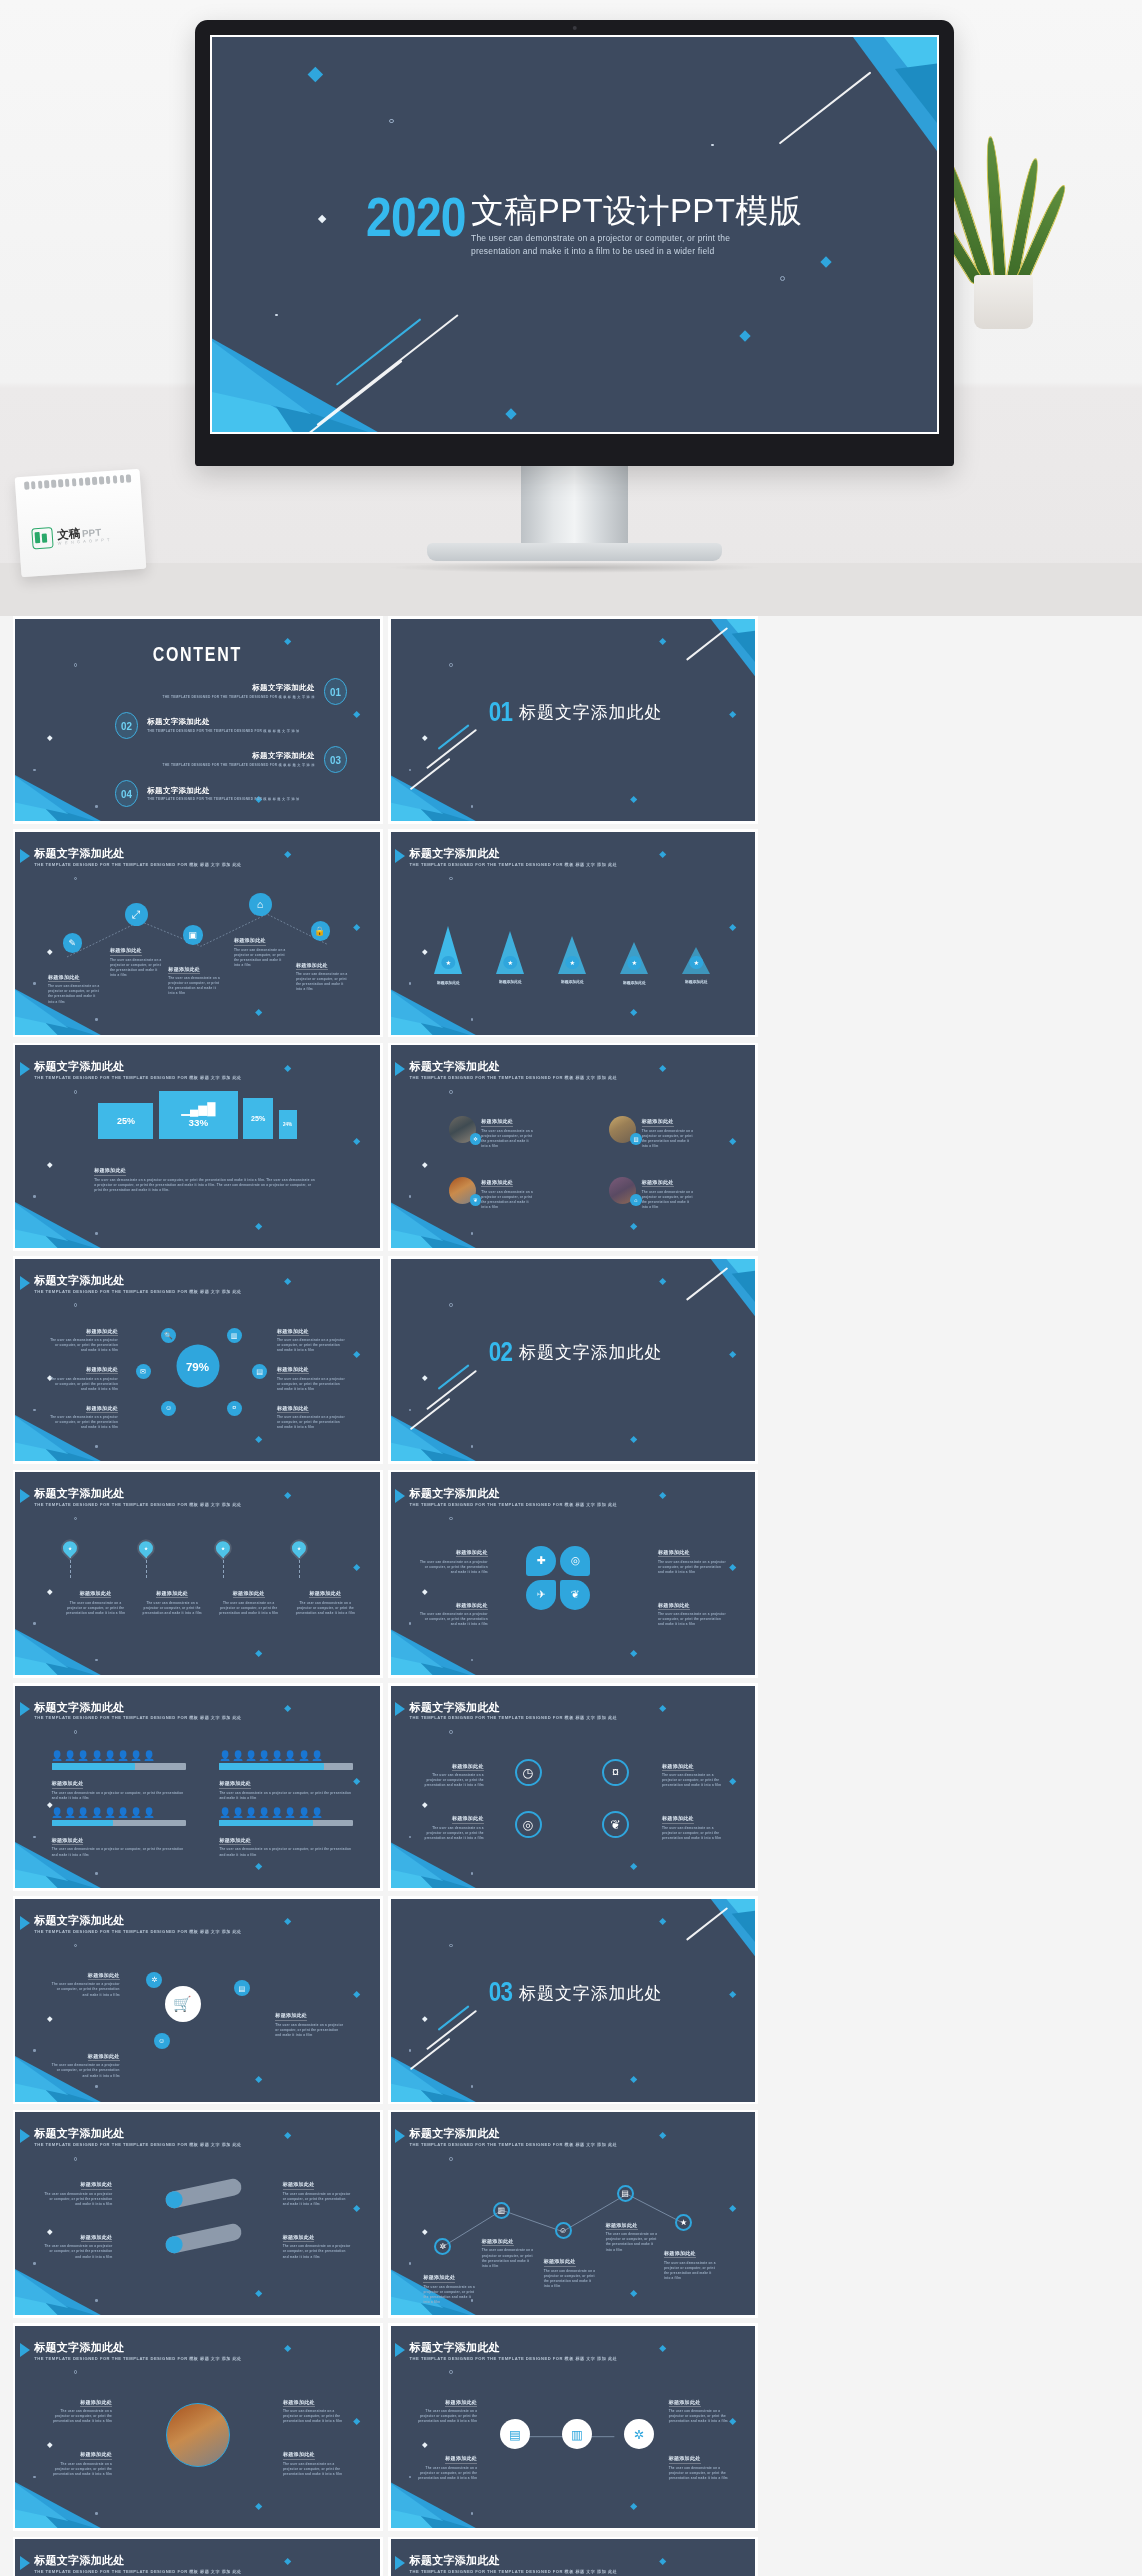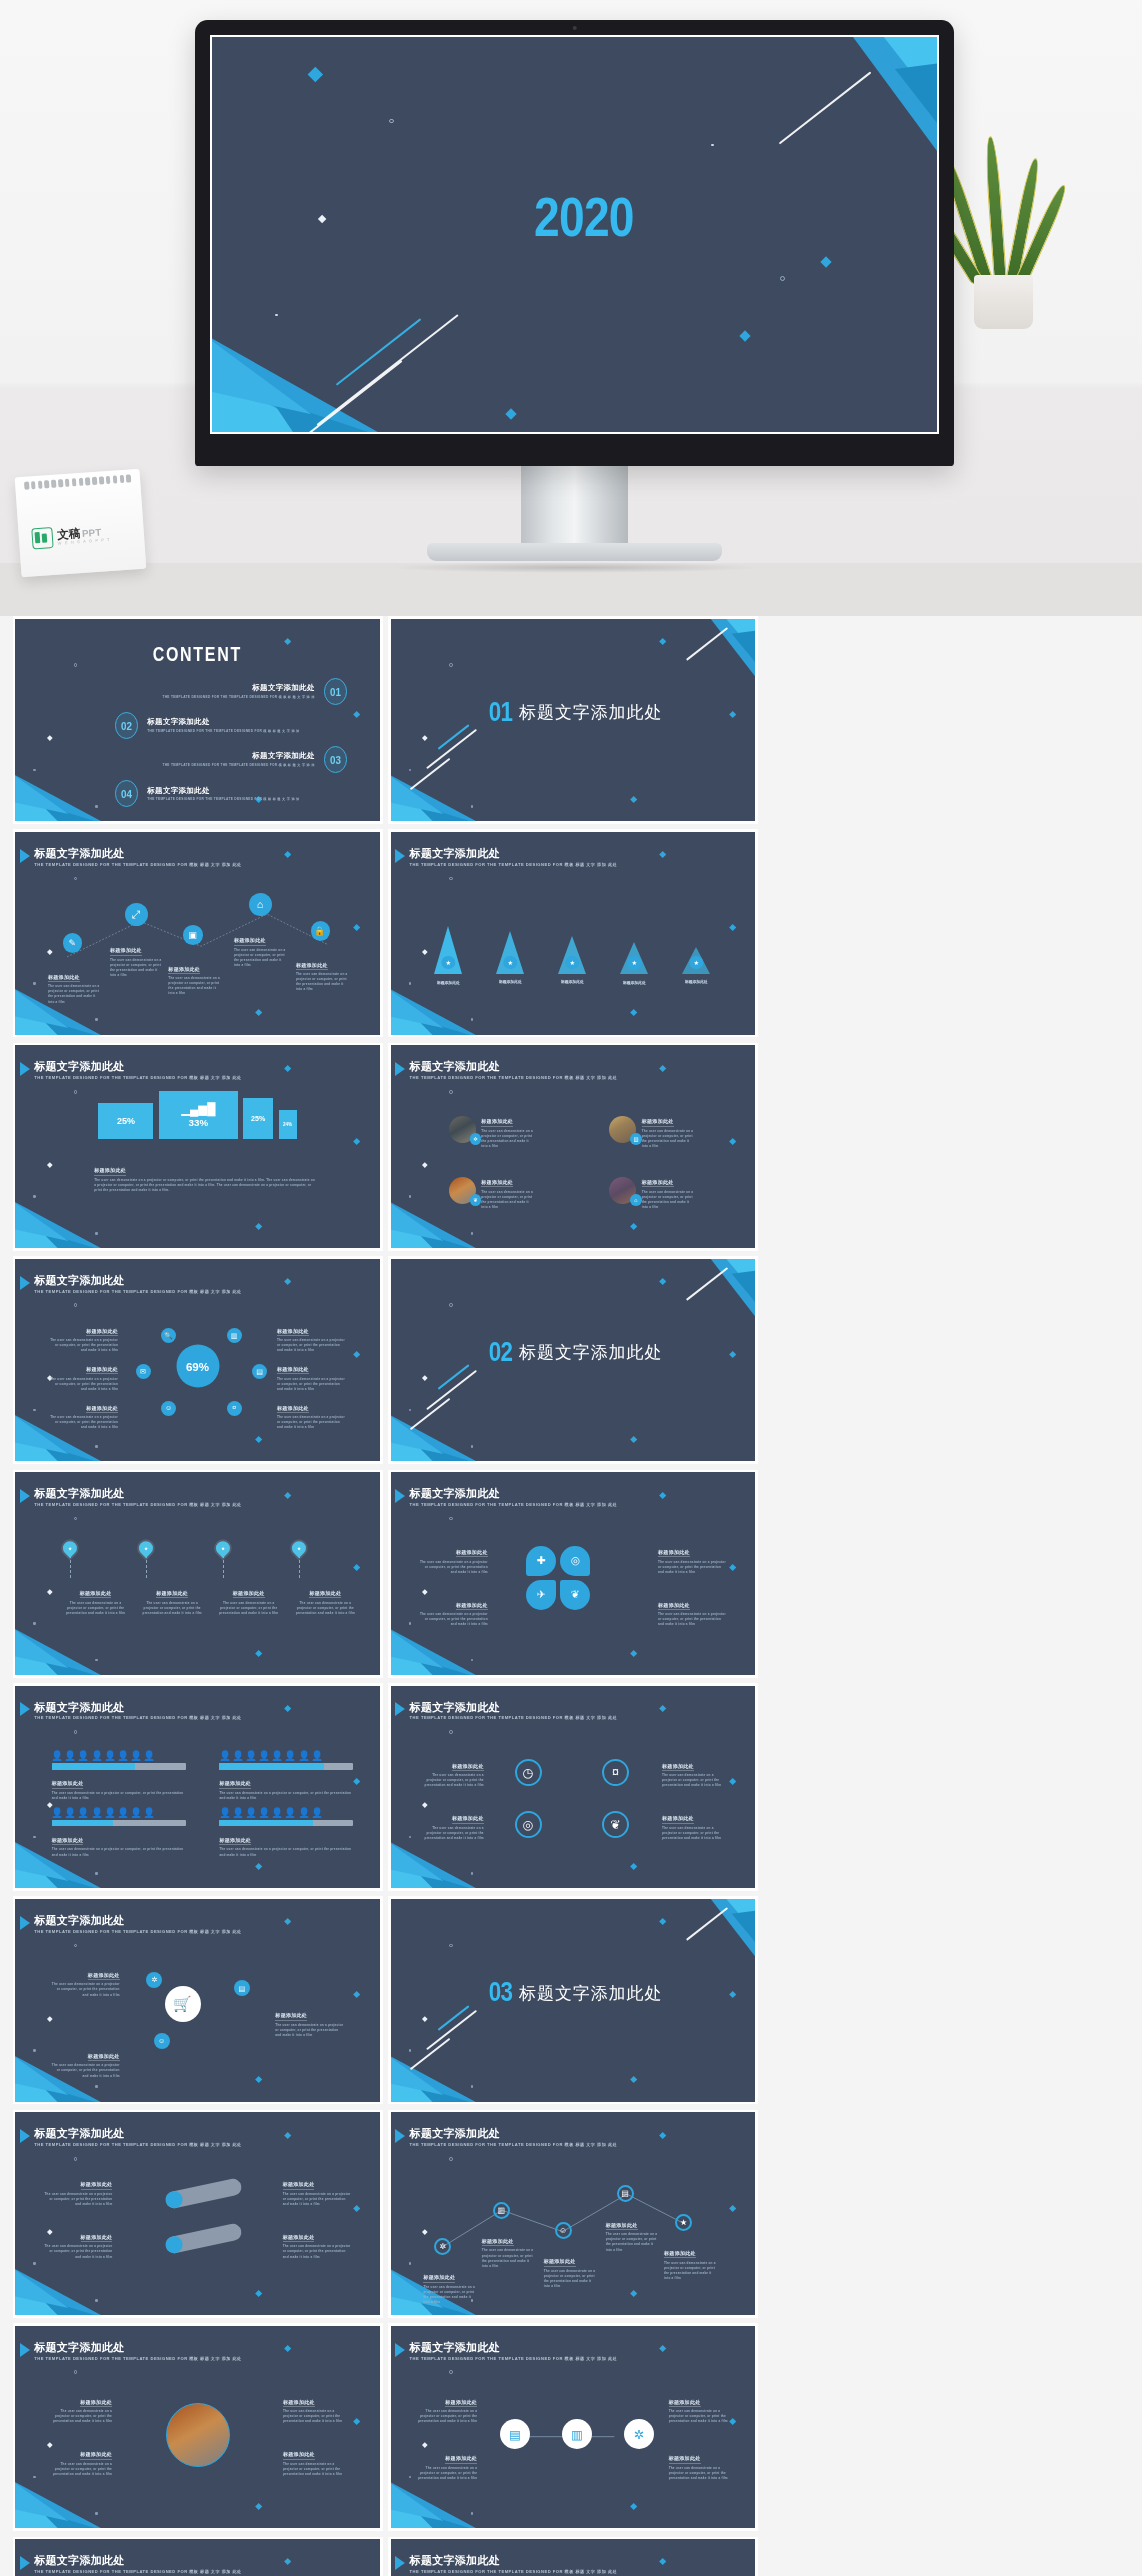--- a/index.html
+++ b/index.html
@@ -305,20 +305,24 @@
         <div class="dots">
           <span style="left:177px;top:82px;width:4.5px;height:4.5px;background:transparent;border:0.9px solid #9fb3cc;"></span>
           <span style="right:152px;top:239px;width:5.4px;height:5.4px;background:transparent;border:0.9px solid #9fb3cc;"></span>
           <span style="left:63px;top:277px;width:2.7px;height:2.7px;background:#dce8f4;"></span>
           <span style="right:223px;top:107px;width:2.7px;height:2.7px;background:#dce8f4;"></span>
         </div>
 
         <div class="hero-title-wrap">
           <div class="hero-row">
             <div class="hero-2020">2020</div>
+            <div>
+              <div class="hero-cn">文稿PPT设计PPT模版</div>
+              <div class="hero-en">The user can demonstrate on a projector or computer, or print the presentation and make it into a film to be used in a wider field</div>
+            </div>
           </div>
         </div>
       </div>
     </div>
     <div class="imac-neck"></div>
     <div class="imac-base"></div>
     <div class="imac-base-shadow"></div>
   </div>
 </div>
 
@@ -654,21 +658,21 @@
     <div class="dots">
       <span style="left:16%;top:22%;width:3.6px;height:3.6px;background:transparent;border:0.9px solid #93a7c0;"></span>
       <span style="left:5%;top:74%;width:2.7px;height:2.7px;"></span>
       <span style="left:22%;top:92%;width:2.7px;height:2.7px;"></span>
     </div>
         <div class="s-head">
     <div class="head-arrow"></div>
     <h4>标题文字添加此处</h4>
     <p>THE TEMPLATE DESIGNED FOR THE TEMPLATE DESIGNED FOR 模板 标题 文字 添加 此处</p>
   </div>
-    <div class="kpi-circle" style="position:absolute;left:50%;top:53%;transform:translate(-50%,-50%);width:43px;height:43px;font-size:11.6px;">69%</div>
+    <div class="kpi-circle" style="position:absolute;left:50%;top:53%;transform:translate(-50%,-50%);width:43px;height:43px;font-size:11.6px;">79%</div>
         <div style="position:absolute;left:40%;top:34%;">
           <div class="cicon " style="width:15px;height:15px;font-size:7.1px;">🔍</div>
         </div>
         <div style="position:absolute;left:58%;top:34%;">
           <div class="cicon " style="width:15px;height:15px;font-size:7.1px;">▥</div>
         </div>
         <div style="position:absolute;left:33%;top:52%;">
           <div class="cicon " style="width:15px;height:15px;font-size:7.1px;">✉</div>
         </div>
         <div style="position:absolute;left:65%;top:52%;">

